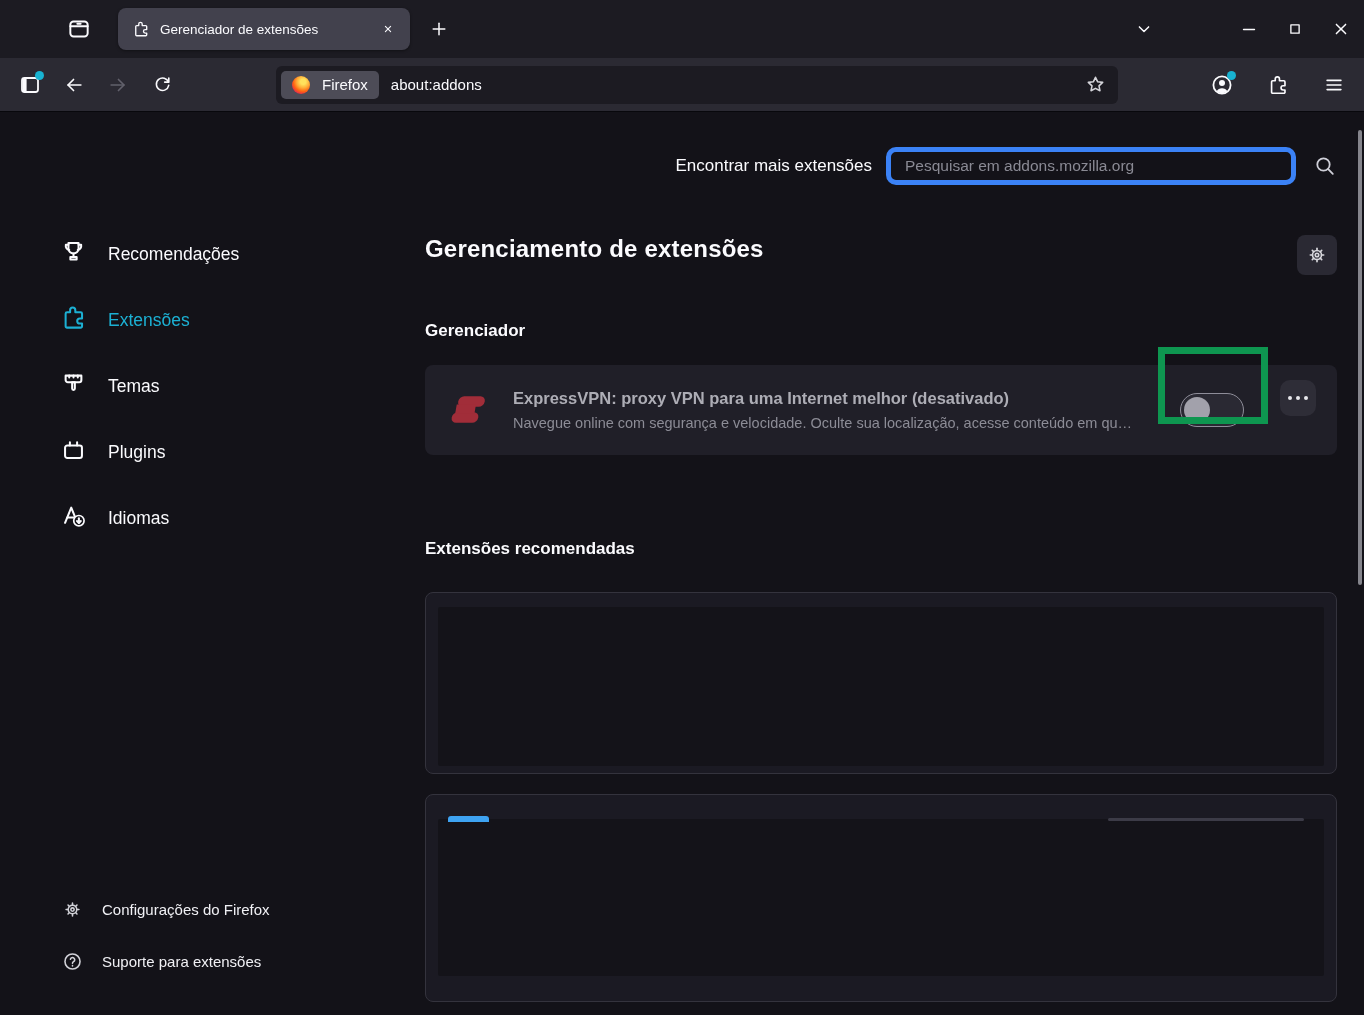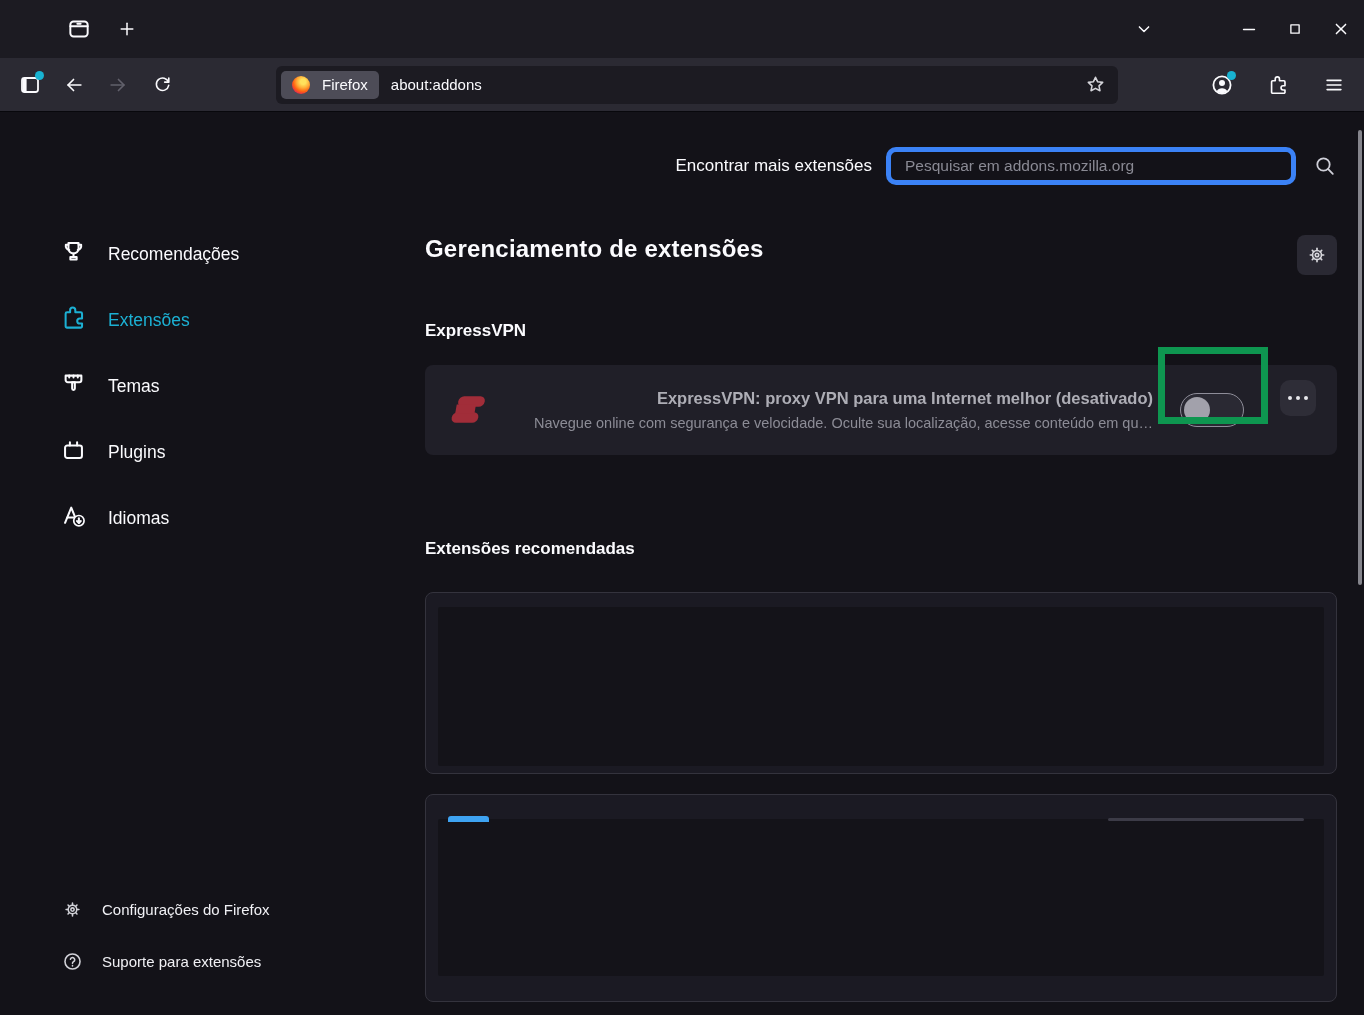--- a/index.html
+++ b/index.html
@@ -74,21 +74,21 @@
   .search-mag{width:24px;height:24px;color:#cfcfd8;margin-left:17px;}
 
   .main-header{display:flex;align-items:flex-start;justify-content:space-between;margin-top:50px;}
   .h1{font-size:24px;font-weight:700;letter-spacing:.2px;}
   .gear-btn{width:40px;height:40px;border-radius:8px;background:#2a2933;display:flex;align-items:center;justify-content:center;color:#d7d7dc;}
   .h2{font-size:17px;font-weight:700;margin-top:46px;}
 
   
   .ext-card{position:relative;margin-top:24px;height:90px;background:var(--card-bg);border-radius:8px;display:flex;align-items:center;padding:0 0 0 18px;}
   .ext-logo{width:48px;height:48px;flex:none;display:flex;align-items:center;justify-content:center;}
-  .ext-text{margin-left:22px;width:640px;overflow:hidden;text-align:right;}
+  .ext-text{margin-left:22px;width:640px;overflow:hidden;}
   .ext-name{font-size:16.5px;font-weight:700;color:var(--dim-title);white-space:nowrap;overflow:hidden;}
   .ext-desc{font-size:14.5px;color:var(--muted);margin-top:7px;white-space:nowrap;overflow:hidden;}
   .toggle{position:absolute;left:755px;top:28px;width:64px;height:34px;border:1px solid #8e8d99;border-radius:17px;background:#2a2933;}
   .knob{position:absolute;left:3px;top:3px;width:26px;height:26px;border-radius:50%;background:#a2a1ab;}
   .annotation{position:absolute;left:733px;top:-18px;width:110px;height:77px;border:7px solid var(--green);}
   .more-btn{position:absolute;right:21px;top:15px;width:36px;height:36px;border-radius:10px;background:#2e2d37;display:flex;align-items:center;justify-content:center;gap:4px;}
   .dot{width:4px;height:4px;border-radius:50%;background:#e8e8ec;}
 
   
   .rec-heading{margin-top:84px;}
@@ -257,20 +257,31 @@
       </symbol>
   </defs>
 </svg>
 
 <div class="tabbar">
   <div class="tabbar-icon-btn">
     <svg width="26" height="26">
         <use href="#i-box"></use>
       </svg>
   </div>
+  <div class="tab">
+    <svg width="18" height="18">
+        <use href="#i-puzzle"></use>
+      </svg>
+    <span class="tab-title">Gerenciador de extensões</span>
+    <div class="tab-close">
+      <svg width="14" height="14">
+          <use href="#i-x-small"></use>
+        </svg>
+    </div>
+  </div>
   <div class="newtab-btn">
     <svg width="20" height="20">
         <use href="#i-plus"></use>
       </svg>
   </div>
   <div class="tabbar-right">
     <div class="tablist-btn">
       <svg width="20" height="20">
           <use href="#i-chevron"></use>
         </svg>
@@ -408,21 +419,21 @@
 
     <div class="main-header">
       <h1 class="h1">Gerenciamento de extensões</h1>
       <div class="gear-btn">
         <svg width="22" height="22">
             <use href="#i-gear"></use>
           </svg>
       </div>
     </div>
 
-    <h2 class="h2">ExpressVPN</h2>
+    <h2 class="h2">Gerenciador</h2>
 
     <div class="ext-card">
       <div class="ext-logo">
         <svg width="44" height="44" viewBox="0 0 48 48">
             <use href="#i-evpn"></use>
           </svg>
       </div>
       <div class="ext-text">
         <div class="ext-name">ExpressVPN: proxy VPN para uma Internet melhor (desativado)</div>
         <div class="ext-desc">Navegue online com segurança e velocidade. Oculte sua localização, acesse conteúdo em qu…</div>

